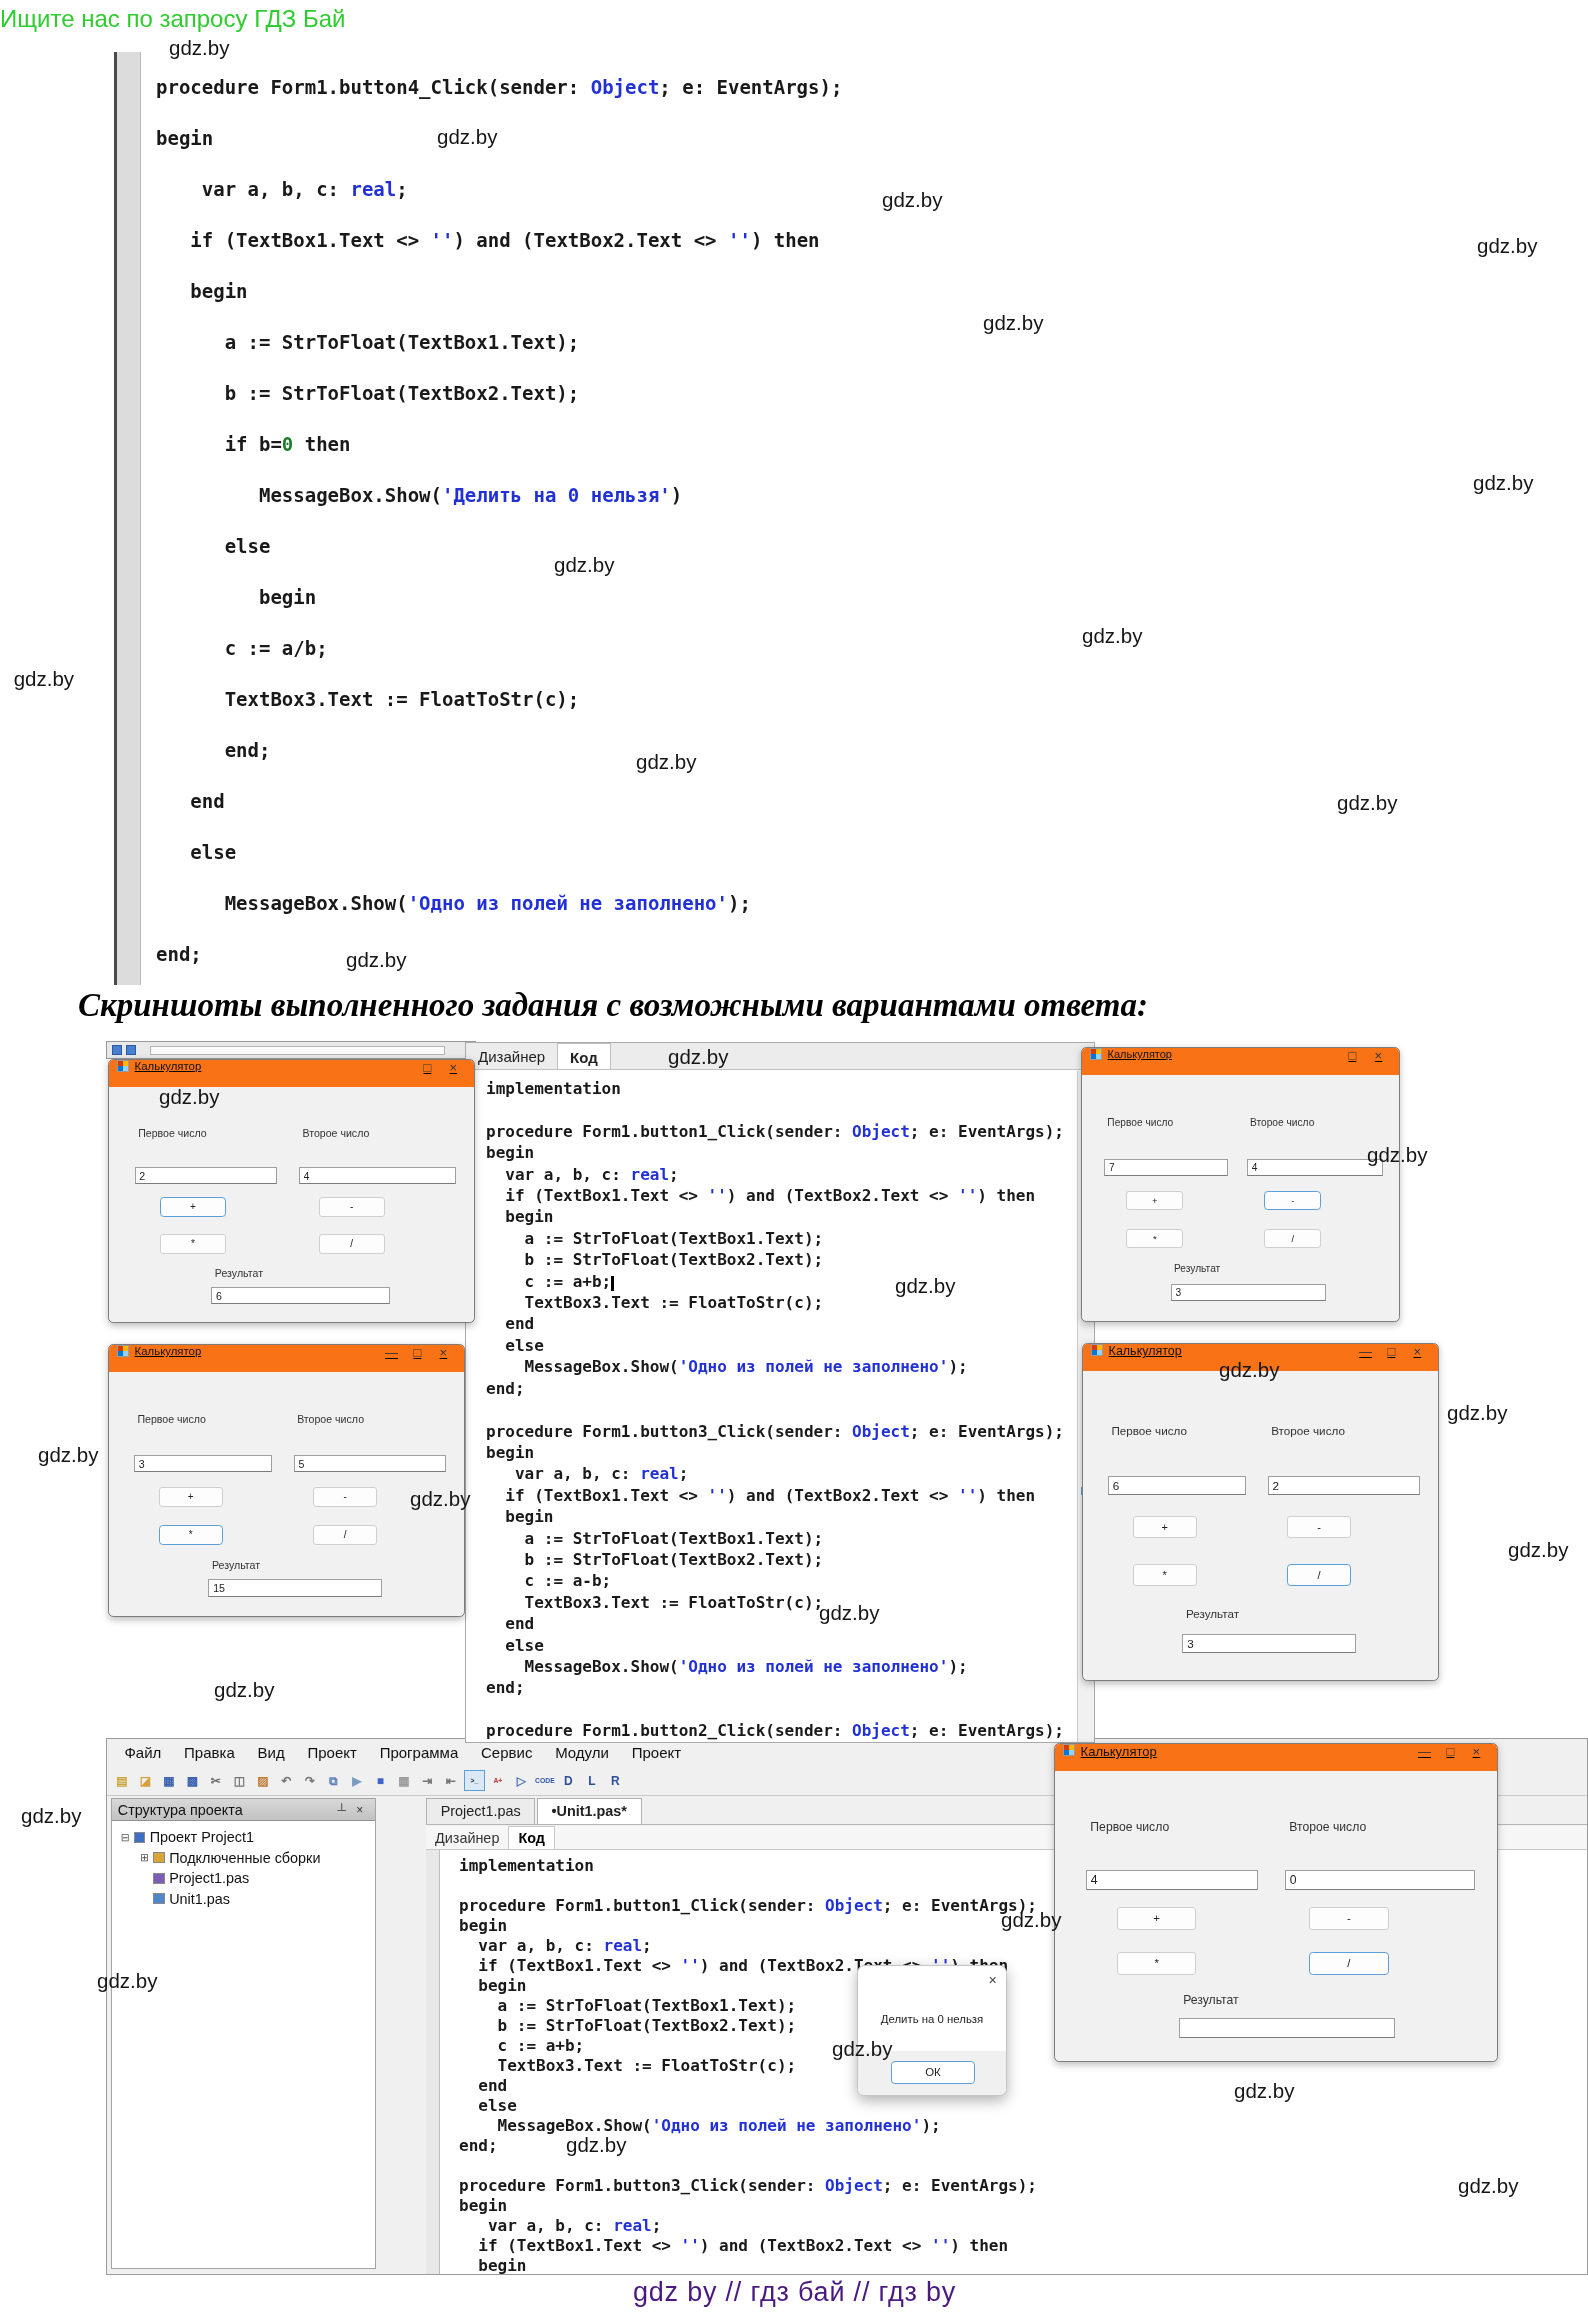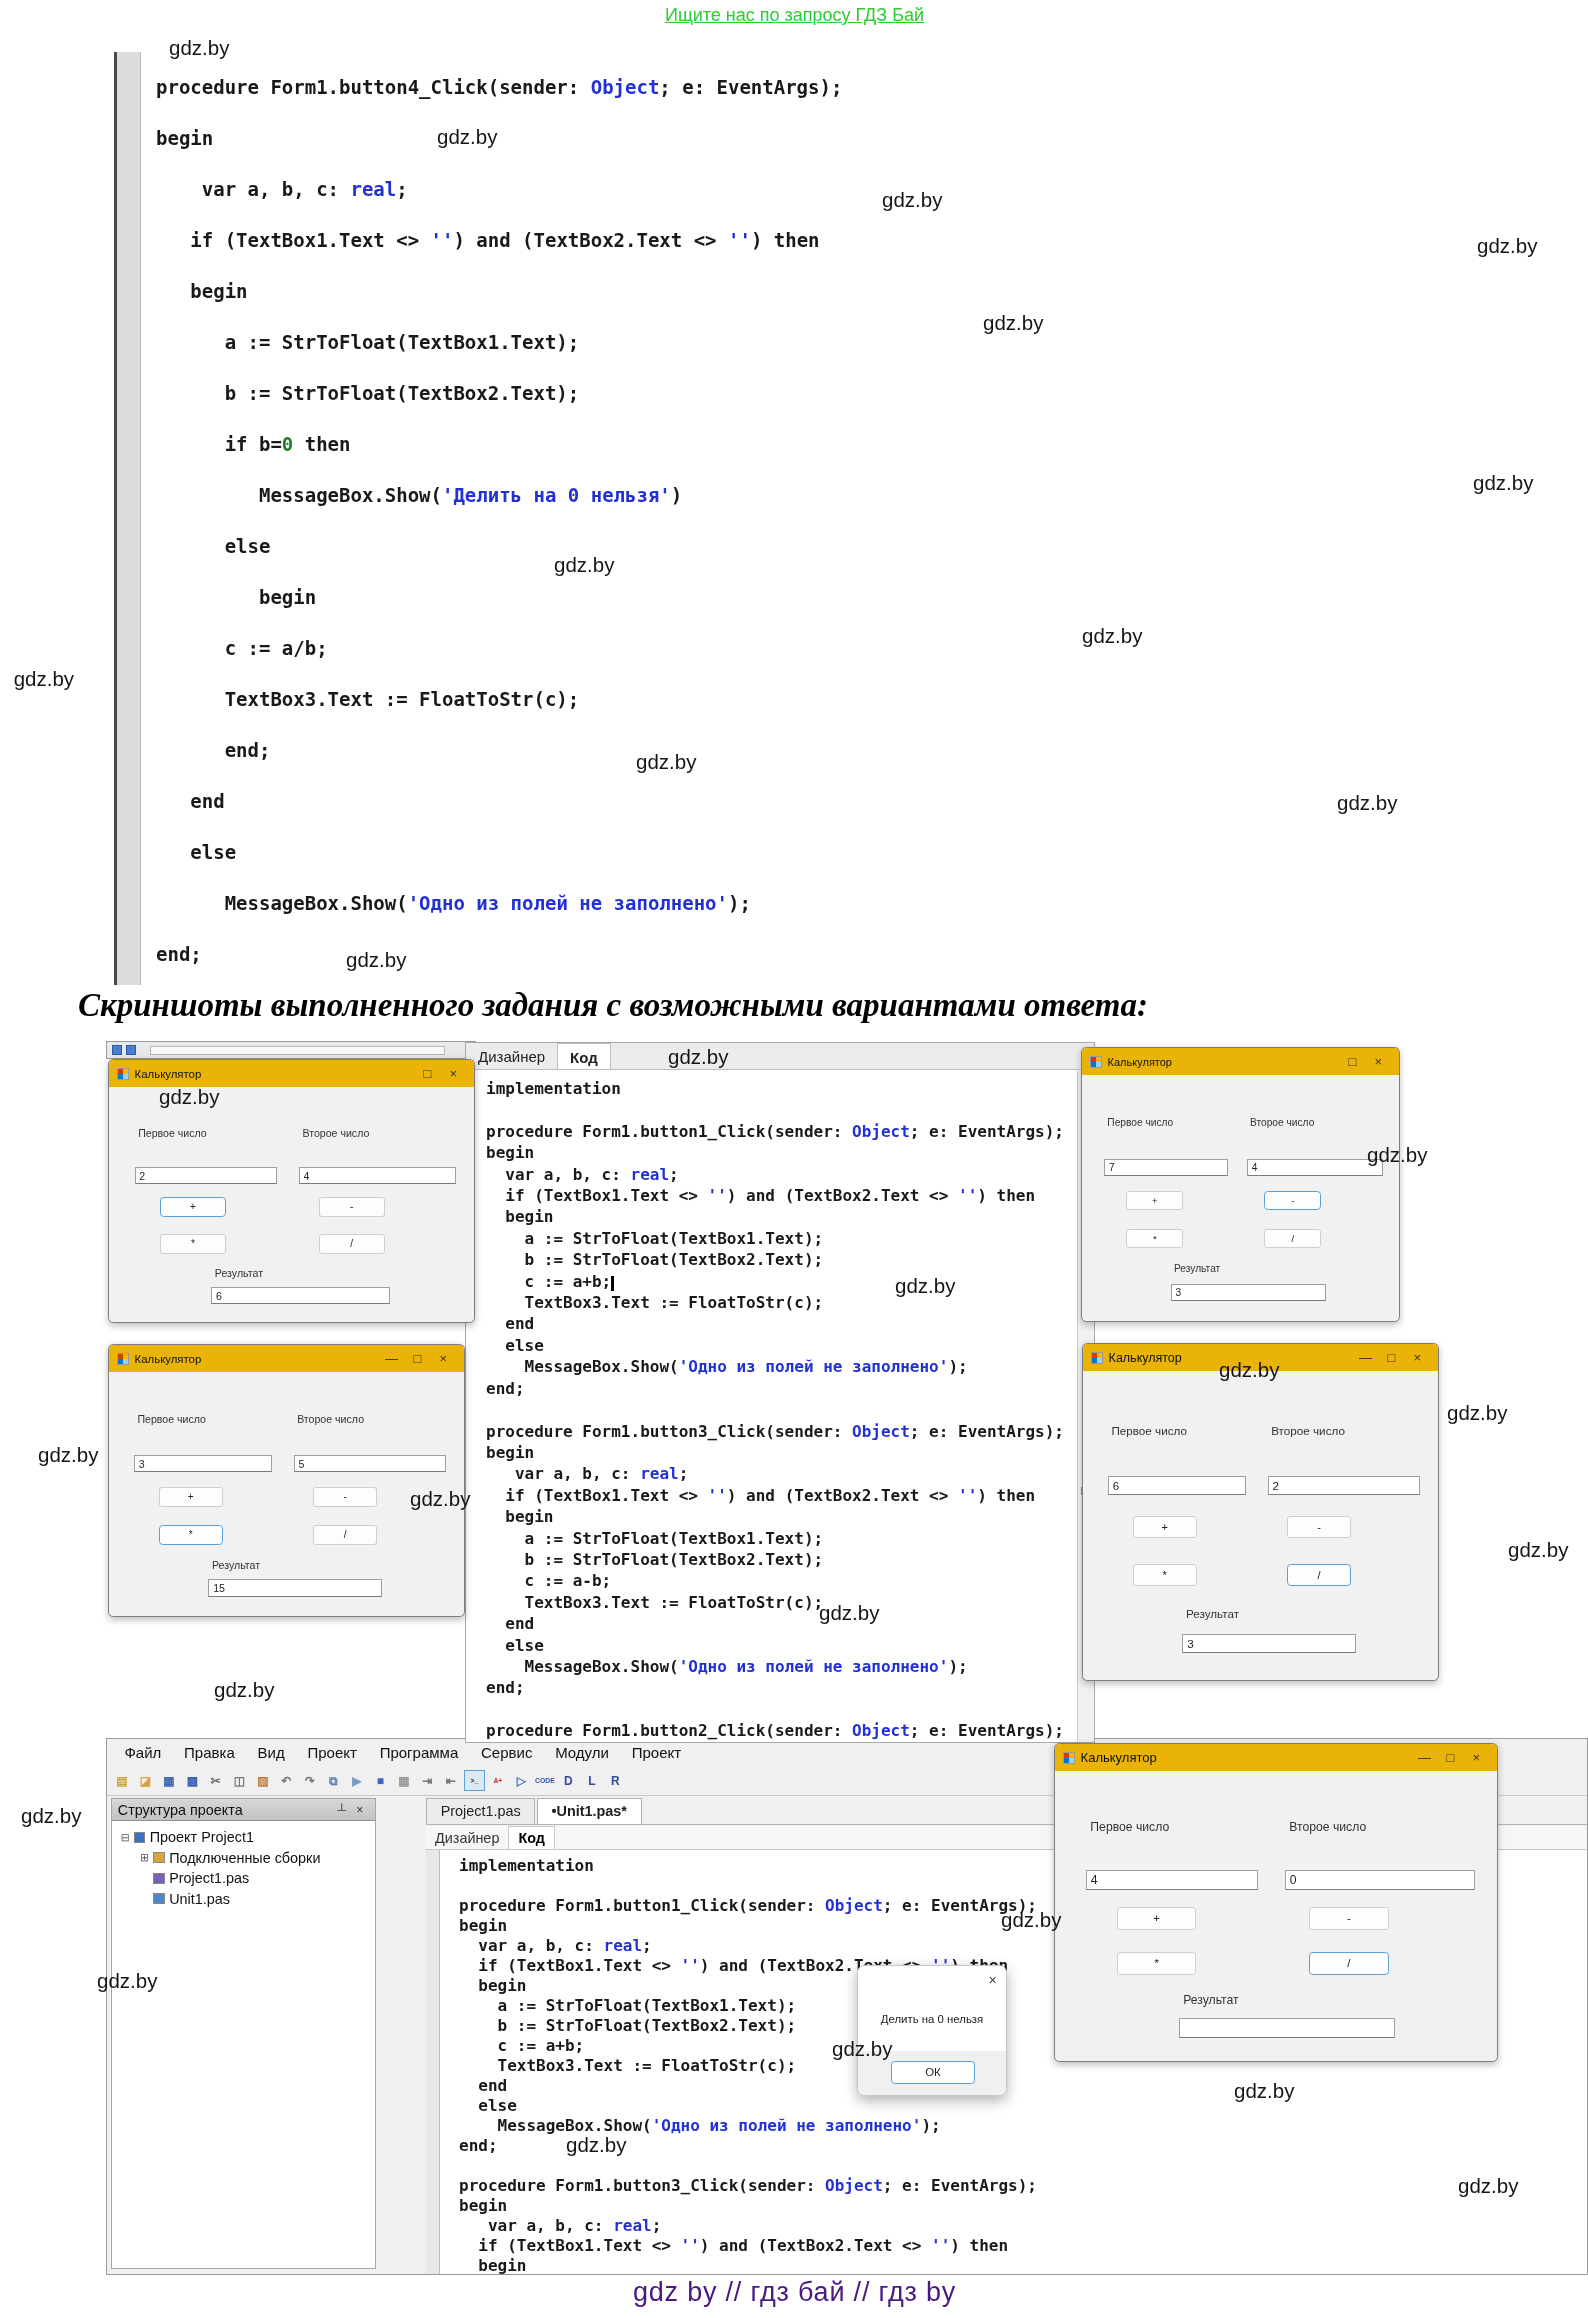--- a/index.html
+++ b/index.html
@@ -1,21 +1,21 @@
 <!DOCTYPE html>
 <html style="font-size:12px"><head>
 <meta charset="utf-8">
 <style>
   * { margin:0; padding:0; box-sizing:border-box; }
   html,body { width:1589px; height:2319px; background:#ffffff; position:relative;
               font-family:"Liberation Sans", sans-serif; overflow:hidden; }
 
   
-  .green-header { position:absolute; top:4.6px; left:0; width:100%; text-align:center;
-                  font-size:18px; color:#2ecc2e; font-weight:400;text-decoration:underline; }
+  .green-header { position:absolute; top:4.6px; left:0; width:100%; text-align:left;
+                  font-size:24px; color:#2ecc2e; font-weight:400; }
   .section-title { position:absolute; top:987px; left:53px; width:1120px; text-align:center;
                    font-family:"Liberation Serif", serif; font-weight:700; font-style:italic;
                    font-size:33px; color:#000; white-space:nowrap; }
   .page-footer { position:absolute; top:2277px; left:0; width:100%; text-align:center;
                  font-size:27px; color:#4a1a82; font-weight:400; letter-spacing:0.8px; }
   .wm { position:absolute; font-size:20.5px; color:#161616; white-space:nowrap; z-index:60; }
 
   
   .vstrip { position:absolute; left:114px; top:52px; width:27px; height:933px;
             background:#dcdcdc; border-left:3px solid #4a4a4a; border-right:0.8px solid #bbb; }
@@ -42,21 +42,21 @@
 
   
   .frag-strip { position:absolute; left:106px; top:1041px; width:370px; height:18px;
                 background:#e9e9e9; border:0.8px solid #9a9a9a; z-index:5; display:flex; align-items:center; }
   .frag-strip .sq { width:10px; height:10px; margin-left:4.6px; background:#4a7fd0; border:0.8px solid #2b5aa8; }
   .frag-strip .field { flex:1; height:9px; margin:0 30px 0 13.7px; background:#fbfbfb; border:0.8px solid #b5b5b5; }
 
   
   .calc { position:absolute; background:#f1f1f1; border:0.8px solid #7d7d7d; border-radius:5.3px;
           overflow:hidden; box-shadow:0 2.3px 7.6px rgba(0,0,0,.25); z-index:30; }
-  .calc-tb { height:27px; background:#eab308; display:flex; align-items:center; padding:0 7.6px; }
+  .calc-tb { height:27px; background:#f97316; display:flex; align-items:flex-start; padding:0 7.6px;text-decoration:underline; }
   .calc-icon { width:12px; height:12px; margin-right:6px; border:0.8px solid #9a9a9a; background:
       linear-gradient(to right,#d83b01 50%,#ffb900 50%) top/100% 50% no-repeat,
       linear-gradient(to right,#0078d7 50%,#9ad0f0 50%) bottom/100% 50% no-repeat; }
   .calc-title { font-size:12px; color:#111; flex:1; }
   .calc-ctl { font-size:13px; color:#333; width:26px; text-align:center; }
   .calc-body { position:absolute; left:0; right:0; top:27px; bottom:0; }
   .clabel { position:absolute; font-size:11.4px; color:#333; white-space:nowrap; }
   .cinput { position:absolute; background:#fff; border:0.8px solid #9f9f9f; border-bottom:1.5px solid #7c7c7c;
             font-size:11.4px; color:#222; padding-left:3.8px; font-family:"Liberation Sans",sans-serif; }
   .cbtn { position:absolute; background:#fdfdfd; border:0.8px solid #cfcfcf; border-radius:3px;

